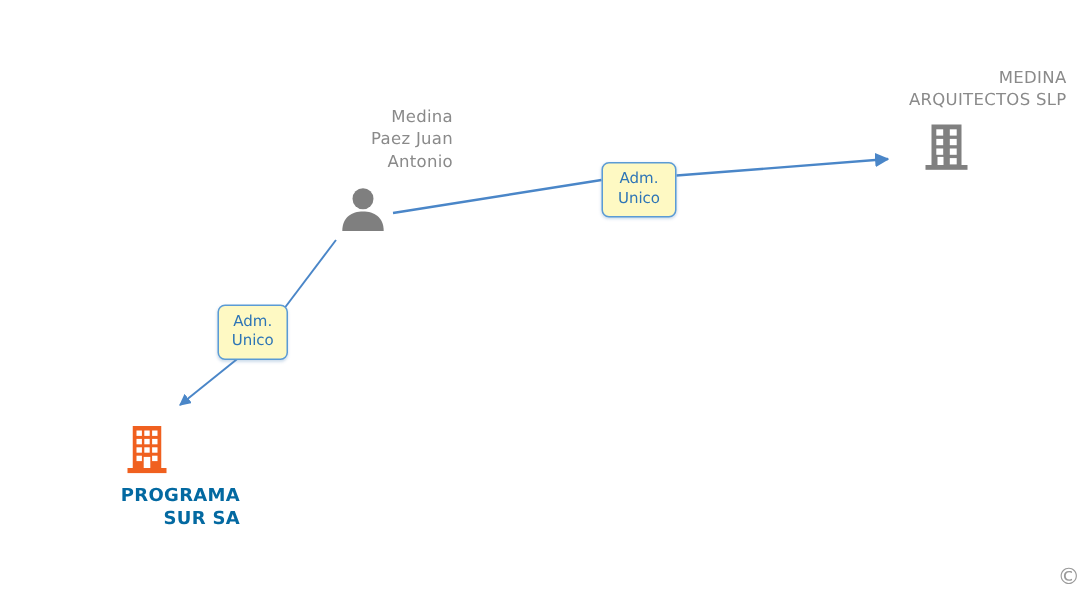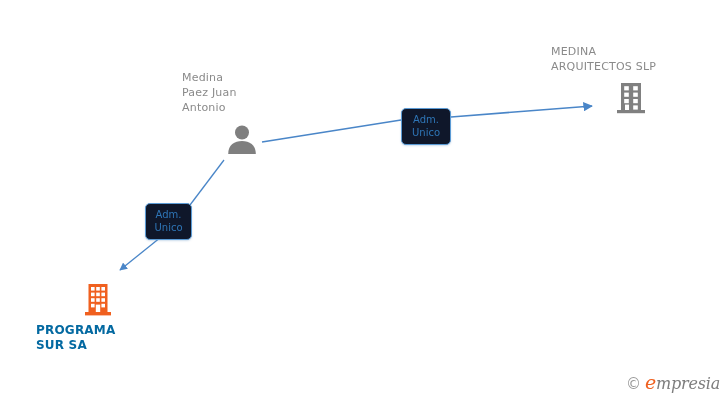--- a/index.html
+++ b/index.html
@@ -27,21 +27,21 @@
     left: 0;
     top: 0;
     width: 728px;
     height: 400px;
     pointer-events: none;
   }
 
   
   .node {
     position: absolute;
-    text-align: left;
+    text-align: right;
   }
 
   .node-label {
     color: #8a8a8a;
     font-size: 11px;
     line-height: 15px;
     letter-spacing: 0.2px;
     white-space: pre-line;
   }
   .node-label.strong {
@@ -77,21 +77,21 @@
     left: 36px;
     top: 283px;
     width: 124px;
   }
   #node-company-programa .node-label { margin-top: 6px; }
 
   
   .rel-box {
     position: absolute;
     box-sizing: border-box;
-    background: #0f172a;
+    background: #fef9c3;
     border: 1px solid #5b9bd5;
     border-radius: 5px;
     box-shadow: 0 1px 2px rgba(90,140,190,0.30);
     color: #2e75b6;
     font-size: 10px;
     line-height: 13px;
     text-align: center;
     padding: 4px 0 5px 0;
     white-space: pre-line;
   }
@@ -209,16 +209,15 @@
   </div>
 
   <div class="rel-box" id="rel-box-medina">Adm.
 Unico</div>
 
   <div class="rel-box" id="rel-box-programa">Adm.
 Unico</div>
 
   <div id="watermark">
     <span class="copy">©</span>
-    <span class="brand"><span class="e">e</span><span>mpresia</span></span>
   </div>
 
 </div>
 
 </body></html>

